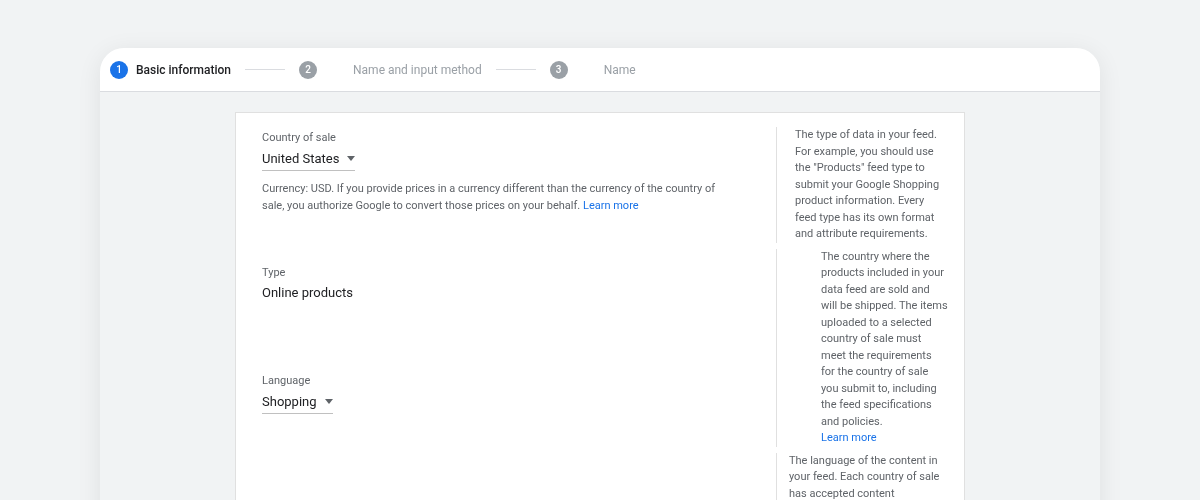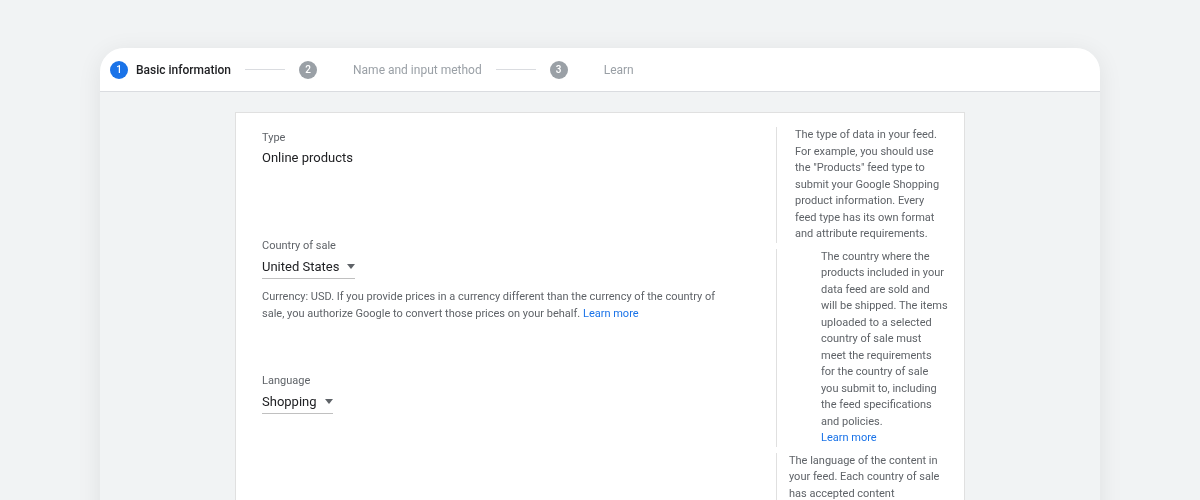--- a/index.html
+++ b/index.html
@@ -140,44 +140,44 @@
       <div class="step-label active">Basic information</div>
     </div>
     <div class="step-line"></div>
     <div class="step">
       <div class="step-circle inactive">2</div>
       <div class="step-label inactive">Name and input method</div>
     </div>
     <div class="step-line"></div>
     <div class="step">
       <div class="step-circle inactive">3</div>
-      <div class="step-label inactive">Learn</div>
+      <div class="step-label inactive">Name</div>
     </div>
   </div>
 
   <div class="content-wrap">
     <div class="card">
       <div class="card-left">
-
-        <div class="field-group" style="margin-bottom:70px;">
-          <div class="field-label">Type</div>
-          <div class="field-value">Online products</div>
-        </div>
 
         <div class="field-group">
           <div class="field-label">Country of sale</div>
           <div class="dropdown-val">
             <span>United States</span>
             <span class="caret"></span>
           </div>
           <div class="helper">
             <span>Currency: USD. If you provide prices in a currency different than the currency of the country of sale, you authorize Google to convert those prices on your behalf. </span><span class="link">Learn more</span>
           </div>
         </div>
 
+        <div class="field-group" style="margin-bottom:70px;">
+          <div class="field-label">Type</div>
+          <div class="field-value">Online products</div>
+        </div>
+
         <div class="field-group tight" style="margin-bottom:10px;">
           <div class="field-label">Language</div>
           <div class="dropdown-val">
             <span>Shopping</span>
             <span class="caret"></span>
           </div>
         </div>
 
       </div>
       <div class="card-right">

